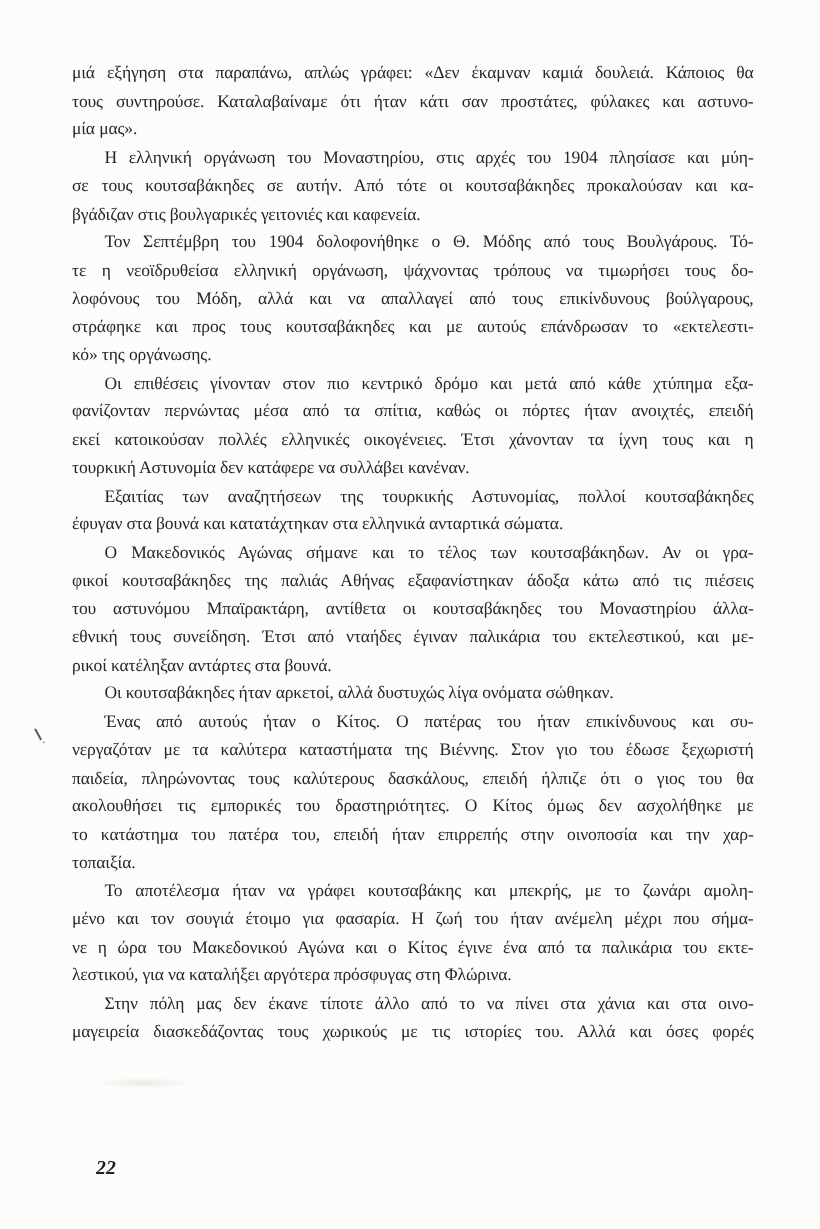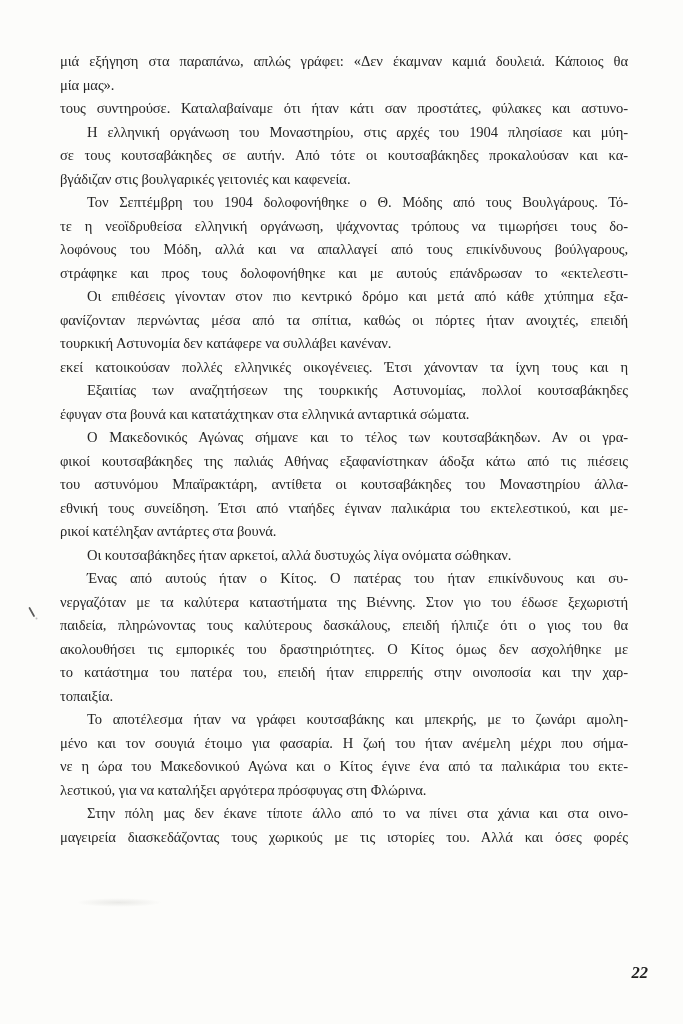--- a/index.html
+++ b/index.html
@@ -39,21 +39,21 @@
   }
   .line.para-end {
     text-align: left;
     text-align-last: left;
   }
   .page-number {
     position: absolute;
     left: 80px;
     top: 963px;
     width: 568px;
-    text-align: right;
+    text-align: left;
     font-size: 16.5px;
     font-style: italic;
     font-weight: bold;
     color: #1f1f1f;
   }
   .margin-mark {
     position: absolute;
     left: 27px;
     top: 606px;
   }
@@ -67,33 +67,34 @@
     background: radial-gradient(ellipse at center, rgba(190,190,185,0.30), rgba(190,190,185,0) 70%);
   }
 </style>
 </head>
 <body>
 
 <div class="page">
 
   <div class="text-block" id="text-block">
       <div class="line">μιά εξήγηση στα παραπάνω, απλώς γράφει: «Δεν έκαμναν καμιά δουλειά. Κάποιος θα</div>
+      <div class="line">τους συντηρούσε. Καταλαβαίναμε ότι ήταν κάτι σαν προστάτες, φύλακες και αστυνο-</div>
       <div class="line para-end">μία μας».</div>
-      <div class="line">τους συντηρούσε. Καταλαβαίναμε ότι ήταν κάτι σαν προστάτες, φύλακες και αστυνο-</div>
       <div class="line indent">Η ελληνική οργάνωση του Μοναστηρίου, στις αρχές του 1904 πλησίασε και μύη-</div>
       <div class="line">σε τους κουτσαβάκηδες σε αυτήν. Από τότε οι κουτσαβάκηδες προκαλούσαν και κα-</div>
       <div class="line para-end">βγάδιζαν στις βουλγαρικές γειτονιές και καφενεία.</div>
       <div class="line indent">Τον Σεπτέμβρη του 1904 δολοφονήθηκε ο Θ. Μόδης από τους Βουλγάρους. Τό-</div>
       <div class="line">τε η νεοϊδρυθείσα ελληνική οργάνωση, ψάχνοντας τρόπους να τιμωρήσει τους δο-</div>
       <div class="line">λοφόνους του Μόδη, αλλά και να απαλλαγεί από τους επικίνδυνους βούλγαρους,</div>
-      <div class="line">στράφηκε και προς τους δολοφονήθηκε και με αυτούς επάνδρωσαν το «εκτελεστι-</div>
+      <div class="line">στράφηκε και προς τους κουτσαβάκηδες και με αυτούς επάνδρωσαν το «εκτελεστι-</div>
+      <div class="line para-end">κό» της οργάνωσης.</div>
       <div class="line indent">Οι επιθέσεις γίνονταν στον πιο κεντρικό δρόμο και μετά από κάθε χτύπημα εξα-</div>
       <div class="line">φανίζονταν περνώντας μέσα από τα σπίτια, καθώς οι πόρτες ήταν ανοιχτές, επειδή</div>
+      <div class="line">εκεί κατοικούσαν πολλές ελληνικές οικογένειες. Έτσι χάνονταν τα ίχνη τους και η</div>
       <div class="line para-end">τουρκική Αστυνομία δεν κατάφερε να συλλάβει κανέναν.</div>
-      <div class="line">εκεί κατοικούσαν πολλές ελληνικές οικογένειες. Έτσι χάνονταν τα ίχνη τους και η</div>
       <div class="line indent">Εξαιτίας των αναζητήσεων της τουρκικής Αστυνομίας, πολλοί κουτσαβάκηδες</div>
       <div class="line para-end">έφυγαν στα βουνά και κατατάχτηκαν στα ελληνικά ανταρτικά σώματα.</div>
       <div class="line indent">Ο Μακεδονικός Αγώνας σήμανε και το τέλος των κουτσαβάκηδων. Αν οι γρα-</div>
       <div class="line">φικοί κουτσαβάκηδες της παλιάς Αθήνας εξαφανίστηκαν άδοξα κάτω από τις πιέσεις</div>
       <div class="line">του αστυνόμου Μπαϊρακτάρη, αντίθετα οι κουτσαβάκηδες του Μοναστηρίου άλλα-</div>
       <div class="line">εθνική τους συνείδηση. Έτσι από νταήδες έγιναν παλικάρια του εκτελεστικού, και με-</div>
       <div class="line para-end">ρικοί κατέληξαν αντάρτες στα βουνά.</div>
       <div class="line indent para-end">Οι κουτσαβάκηδες ήταν αρκετοί, αλλά δυστυχώς λίγα ονόματα σώθηκαν.</div>
       <div class="line indent">Ένας από αυτούς ήταν ο Κίτος. Ο πατέρας του ήταν επικίνδυνους και συ-</div>
       <div class="line">νεργαζόταν με τα καλύτερα καταστήματα της Βιέννης. Στον γιο του έδωσε ξεχωριστή</div>

